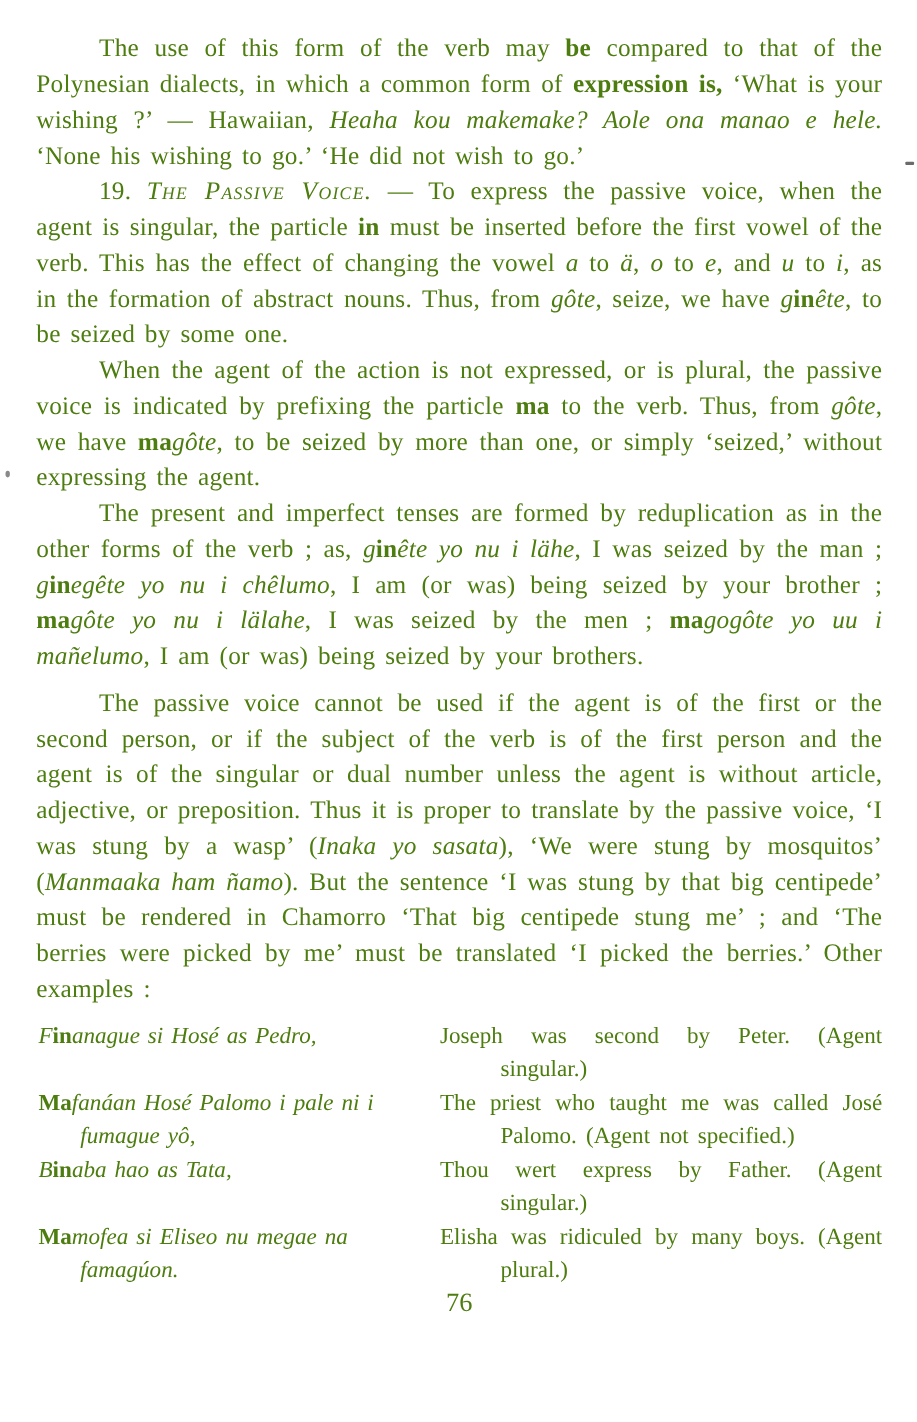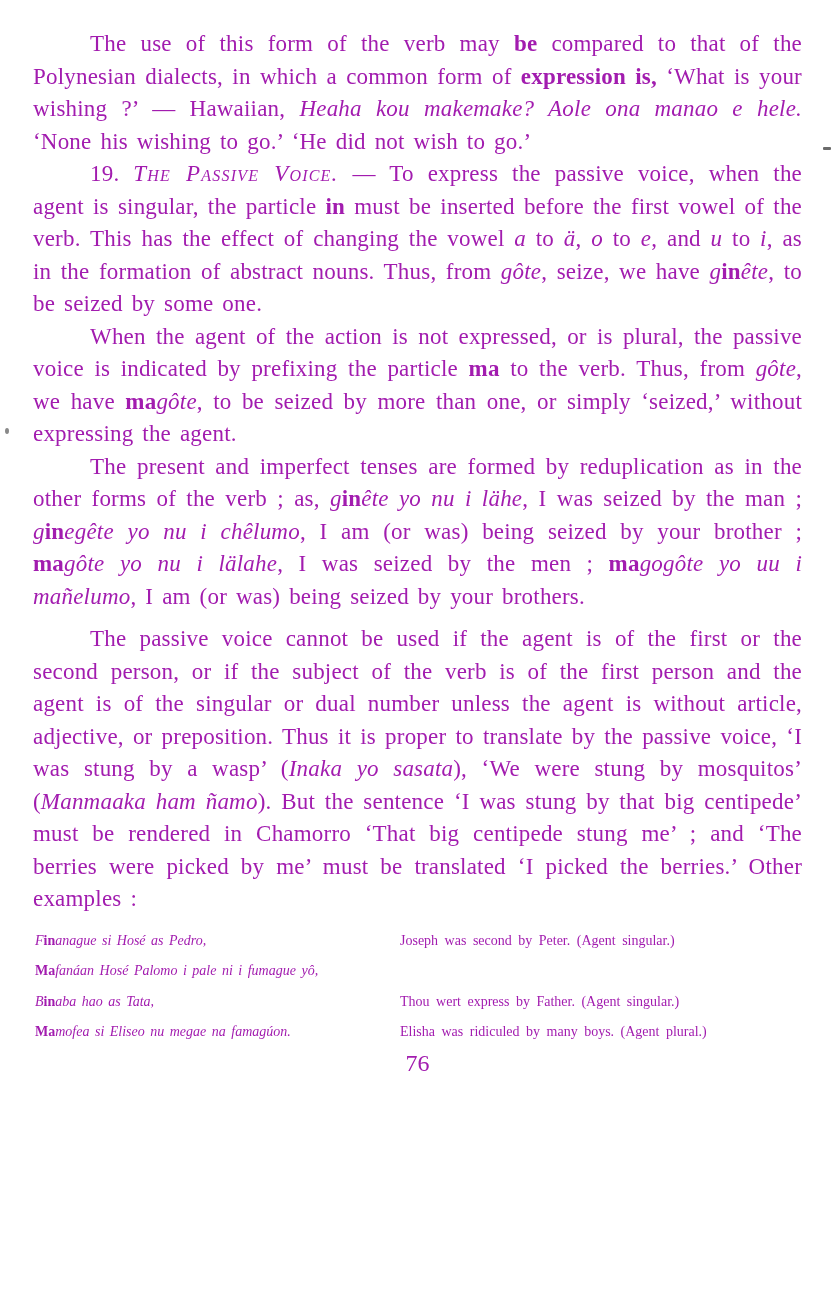--- a/index.html
+++ b/index.html
@@ -1,21 +1,21 @@
 <!DOCTYPE html>
 <html><head>
 <meta charset="utf-8">
 <style>
   html, body { margin: 0; padding: 0; background: #ffffff; }
   .page {
     position: relative;
     width: 834px;
     height: 1293px;
     background: #ffffff;
-    color: #a21caf;
+    color: #4d7c0f;
     font-family: "Liberation Serif", serif;
     overflow: hidden;
   }
   .text-block {
     position: absolute;
     left: 33px;
     top: 28px;
     width: 769px;
   }
   p.para {
@@ -27,21 +27,21 @@
     word-spacing: 3px;
     letter-spacing: 0.2px;
   }
   p.para.space-before { margin-top: 10px; }
   .seg-i { font-style: italic; }
   .seg-b { font-weight: bold; }
   .seg-sc { font-variant: small-caps; letter-spacing: 1.2px; font-style: italic; }
   #examples { margin-top: 10px; }
   .example-row {
     display: flex;
-    font-size: 14px;
+    font-size: 21px;
     line-height: 30.5px;
     word-spacing: 2px;
   }
   .example-cham {
     box-sizing: border-box;
     width: 320px;
     padding-left: 40px;
     text-indent: -38px;
     flex: none;
   }
@@ -79,20 +79,21 @@
         <p class="para"><span>The present and imperfect tenses are formed by reduplication as in the other forms of the verb ; as, </span><span class="seg-i">g</span><span class="seg-b">in</span><span class="seg-i">ête yo nu i lähe</span><span>, I was seized by the man ; </span><span class="seg-i">g</span><span class="seg-b">in</span><span class="seg-i">egête yo nu i chêlumo</span><span>, I am (or was) being seized by your brother ; </span><span class="seg-b">ma</span><span class="seg-i">gôte yo nu i lälahe</span><span>, I was seized by the men ; </span><span class="seg-b">ma</span><span class="seg-i">gogôte yo uu i mañelumo</span><span>, I am (or was) being seized by your brothers.</span></p>
         <p class="para space-before"><span>The passive voice cannot be used if the agent is of the first or the second person, or if the subject of the verb is of the first person and the agent is of the singular or dual number unless the agent is without article, adjective, or preposition.  Thus it is proper to translate by the passive voice, ‘I was stung by a wasp’ (</span><span class="seg-i">Inaka yo sasata</span><span>), ‘We were stung by mosquitos’ (</span><span class="seg-i">Manmaaka ham ñamo</span><span>).  But the sentence ‘I was stung by that big centipede’ must be rendered in Chamorro ‘That big centipede stung me’ ; and ‘The berries were picked by me’ must be translated ‘I picked the berries.’  Other examples :</span></p>
       </div>
     <div id="examples">
         <div class="example-row">
           <div class="example-cham"><span class="seg-i">F</span><span class="seg-b">in</span><span class="seg-i">anague si Hosé as Pedro,</span></div>
           <div class="example-eng"><span>Joseph was second by Peter.  (Agent singular.)</span></div>
         </div>
         <div class="example-row">
           <div class="example-cham"><span class="seg-b">Ma</span><span class="seg-i">fanáan Hosé Palomo i pale ni i fumague yô,</span></div>
+          <div class="example-eng"><span>The priest who taught me was called José Palomo.  (Agent not specified.)</span></div>
         </div>
         <div class="example-row">
           <div class="example-cham"><span class="seg-i">B</span><span class="seg-b">in</span><span class="seg-i">aba hao as Tata,</span></div>
           <div class="example-eng"><span>Thou wert express by Father.  (Agent singular.)</span></div>
         </div>
         <div class="example-row">
           <div class="example-cham"><span class="seg-b">Ma</span><span class="seg-i">mofea si Eliseo nu megae na famagúon.</span></div>
           <div class="example-eng"><span>Elisha was ridiculed by many boys. (Agent plural.)</span></div>
         </div>
       </div>

